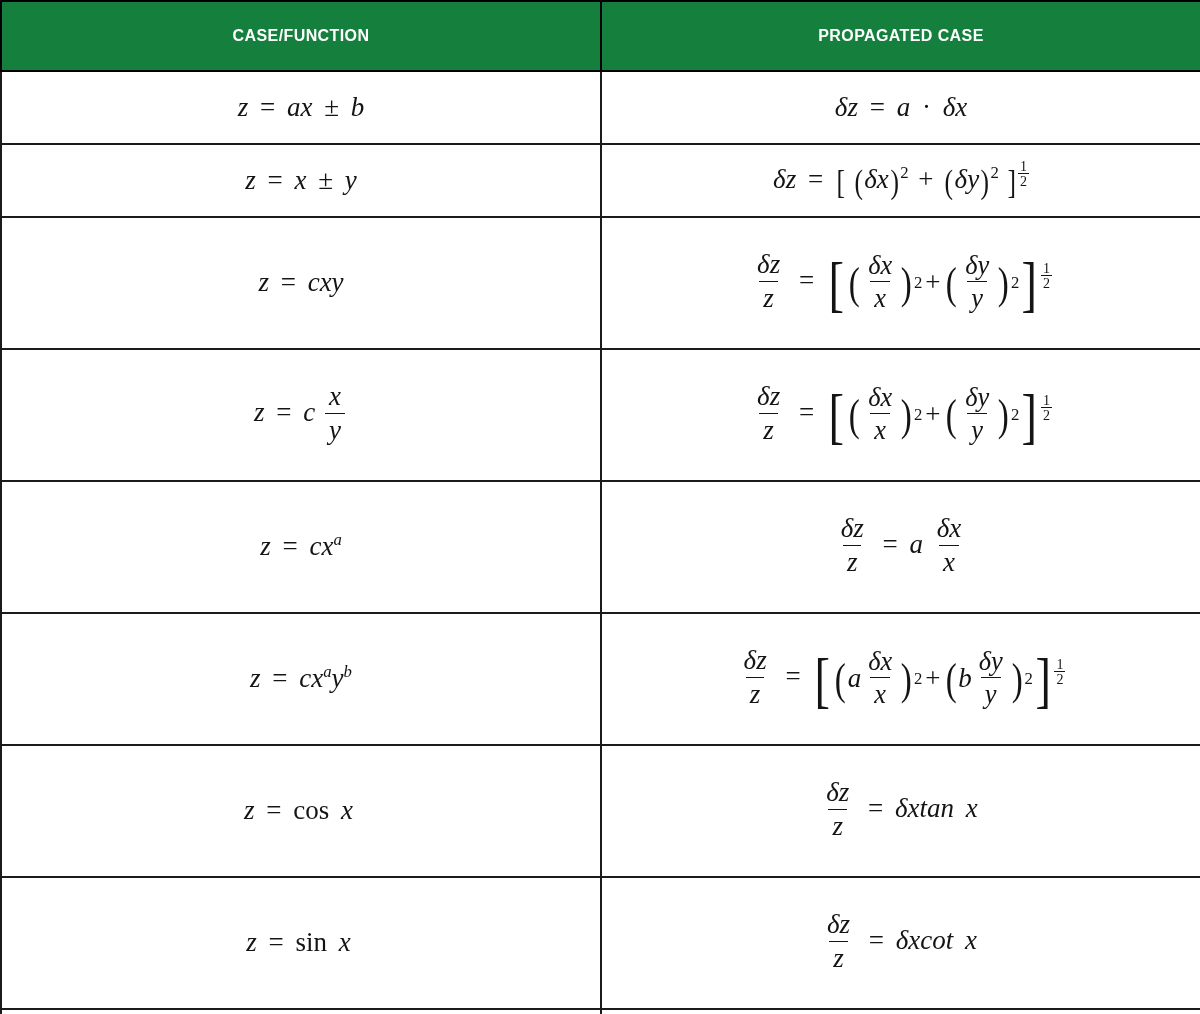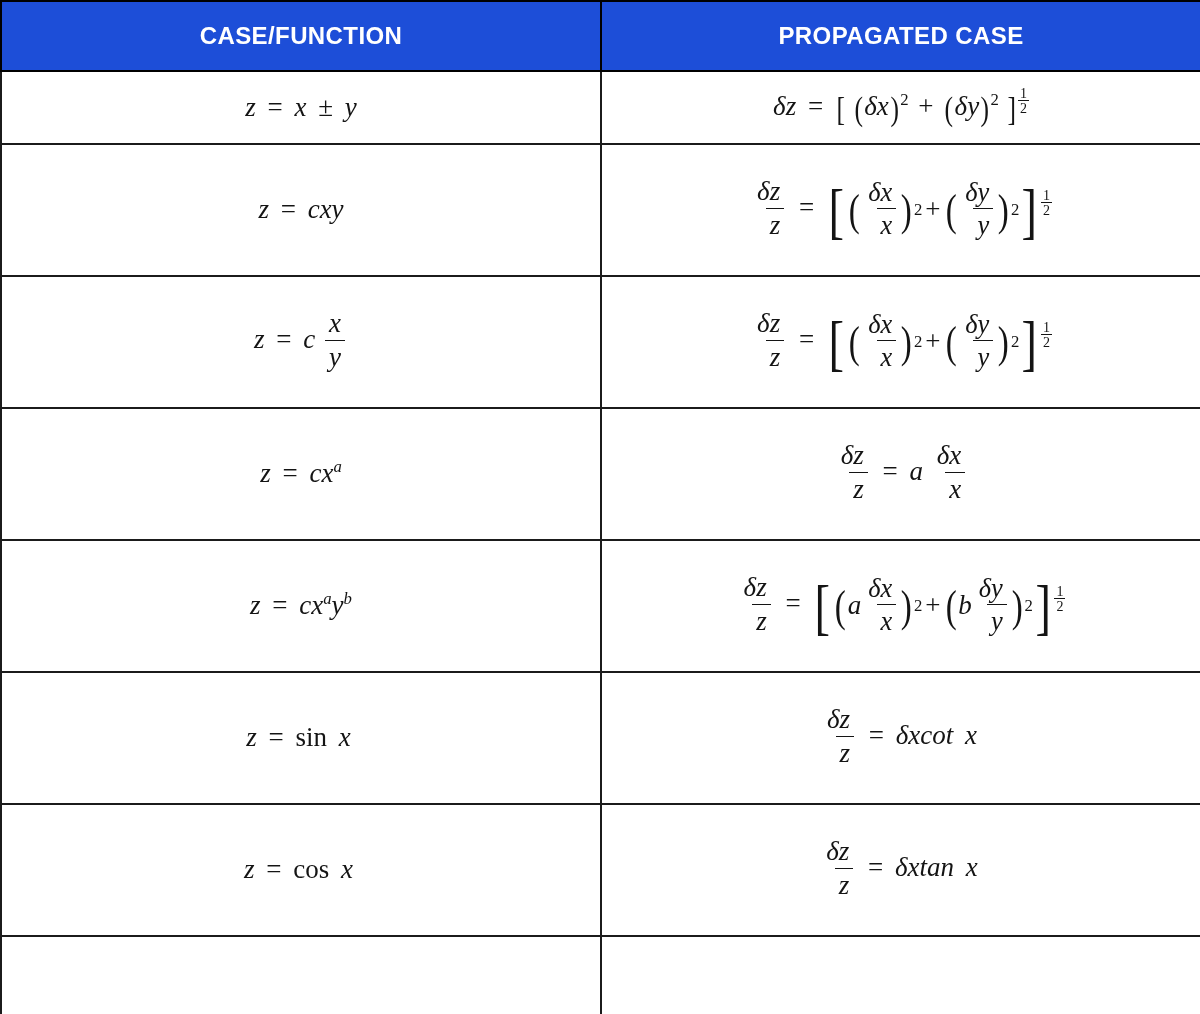--- a/index.html
+++ b/index.html
@@ -16,23 +16,23 @@
   }
   table.error-table {
     width: 1200px;
     border-collapse: collapse;
     table-layout: fixed;
   }
   table.error-table col.c1 { width: 600px; }
   table.error-table col.c2 { width: 600px; }
 
   thead th {
-    background: #1d4ed8;
+    background: #15803d;
     color: #ffffff;
-    font-size: 24px;
+    font-size: 16px;
     font-weight: bold;
     letter-spacing: 0.4px;
     height: 70px;
     text-align: center;
     vertical-align: middle;
     border: 2px solid #000000;
     font-family: "Liberation Sans", sans-serif;
   }
   tbody td {
     border: 2px solid #1b1b1b;
@@ -55,21 +55,21 @@
   }
   .math .it { font-style: italic; }
   .math .up { font-style: normal; }
   .op { padding: 0 5px; }
   .opn { padding: 0 3px; }
 
   
   .frac {
     display: inline-flex;
     flex-direction: column;
-    align-items: flex-end;
+    align-items: center;
     vertical-align: middle;
     margin: 0 3px;
     position: relative;
     top: -1px;
   }
   .frac .num { padding: 0 4px 1px 4px; }
   .frac .den {
     padding: 2px 4px 0 4px;
     border-top: 1.6px solid #141414;
   }
@@ -130,20 +130,40 @@
         <col class="c2">
       </colgroup>
   <thead>
     <tr>
       <th>CASE/FUNCTION</th>
       <th>PROPAGATED CASE</th>
     </tr>
   </thead>
   <tbody>
 
+    <tr class="r-short">
+      <td>
+        <span class="math">
+          <span class="it">z</span>
+          <span class="op">=</span>
+          <span class="it">a</span><span class="it">x</span>
+          <span class="op">±</span>
+          <span class="it">b</span>
+        </span>
+      </td>
+      <td>
+        <span class="math">
+          <span class="delta">δ</span><span class="it">z</span>
+          <span class="op">=</span>
+          <span class="it">a</span>
+          <span class="op">·</span>
+          <span class="delta">δ</span><span class="it">x</span>
+        </span>
+      </td>
+    </tr>
 
     <tr class="r-short">
       <td>
         <span class="math">
           <span class="it">z</span>
           <span class="op">=</span>
           <span class="it">x</span>
           <span class="op">±</span>
           <span class="it">y</span>
         </span>
@@ -318,54 +338,54 @@
           </span>
         </span>
       </td>
     </tr>
 
     <tr class="r-tall">
       <td>
         <span class="math">
           <span class="it">z</span>
           <span class="op">=</span>
+          <span class="up">cos</span>
+          <span class="op it">x</span>
+        </span>
+      </td>
+      <td>
+        <span class="math">
+          <span class="frac">
+            <span class="num"><span class="delta">δ</span><span class="it">z</span></span>
+            <span class="den it">z</span>
+          </span>
+          <span class="op">=</span>
+          <span class="delta">δ</span><span class="it">x</span><span class="it">tan</span>
+          <span class="op it">x</span>
+        </span>
+      </td>
+    </tr>
+
+    <tr class="r-tall">
+      <td>
+        <span class="math">
+          <span class="it">z</span>
+          <span class="op">=</span>
           <span class="up">sin</span>
           <span class="op it">x</span>
         </span>
       </td>
       <td>
         <span class="math">
           <span class="frac">
             <span class="num"><span class="delta">δ</span><span class="it">z</span></span>
             <span class="den it">z</span>
           </span>
           <span class="op">=</span>
           <span class="delta">δ</span><span class="it">x</span><span class="it">cot</span>
-          <span class="op it">x</span>
-        </span>
-      </td>
-    </tr>
-
-    <tr class="r-tall">
-      <td>
-        <span class="math">
-          <span class="it">z</span>
-          <span class="op">=</span>
-          <span class="up">cos</span>
-          <span class="op it">x</span>
-        </span>
-      </td>
-      <td>
-        <span class="math">
-          <span class="frac">
-            <span class="num"><span class="delta">δ</span><span class="it">z</span></span>
-            <span class="den it">z</span>
-          </span>
-          <span class="op">=</span>
-          <span class="delta">δ</span><span class="it">x</span><span class="it">tan</span>
           <span class="op it">x</span>
         </span>
       </td>
     </tr>
 
     <tr class="r-tall">
       <td>
         
       </td>
       <td>

